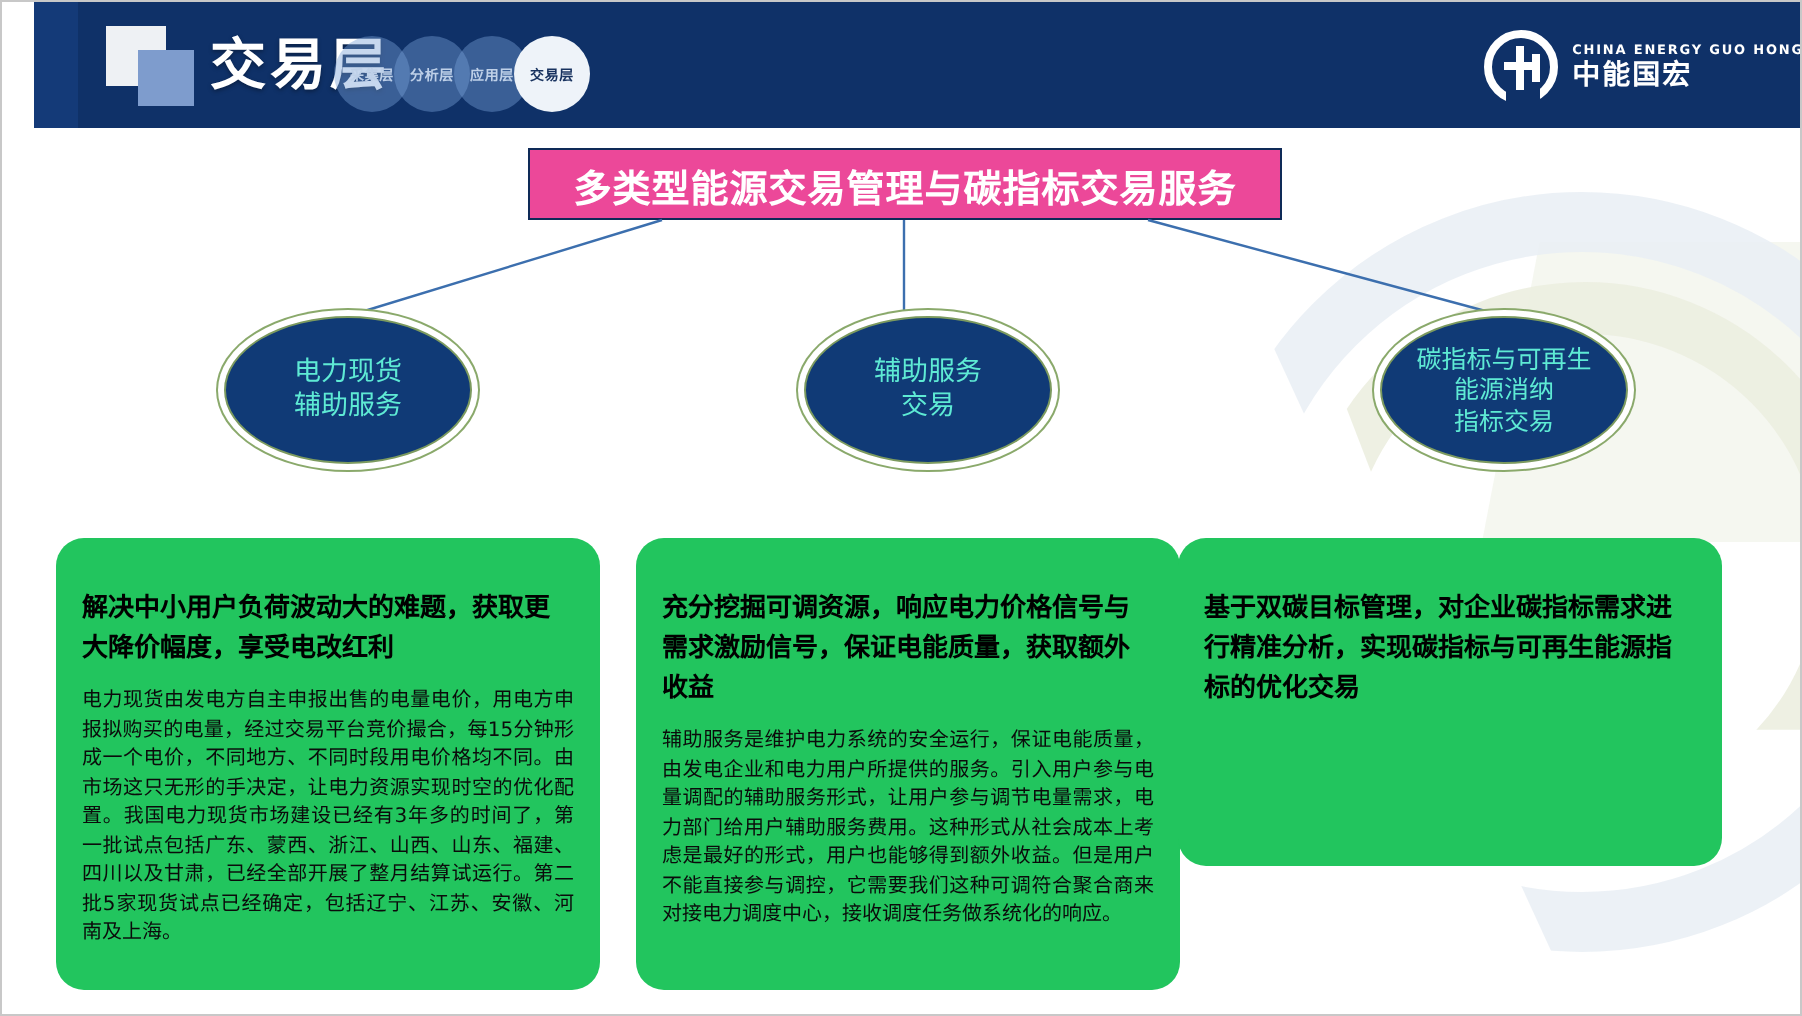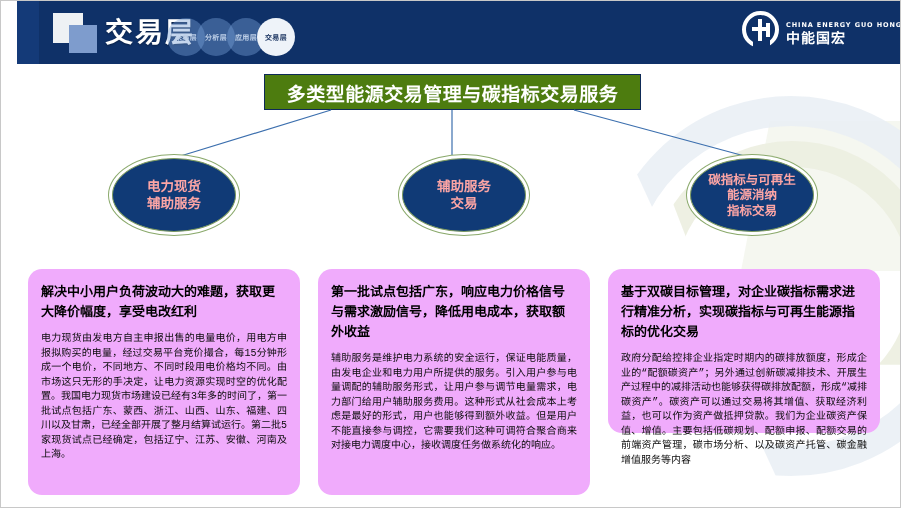--- a/index.html
+++ b/index.html
@@ -49,21 +49,21 @@
     color:#bed0e8;
     background:rgba(120,160,215,.42);
   }
   .lc-1{left:0;font-family:Liberation Serif, serif;}
   .lc-2{left:30px;text-align:right;}
   .lc-3{left:60px;font-family:Liberation Mono, monospace;}
   .lc-4{left:90px;background:#eef3f9;color:#18325f;}
 
   .brand{
     position:absolute;right:16px;top:10px;height:44px;
-    display:flex;gap:7px;
+    display:flex;align-items:center;gap:7px;
   }
   .brand-mark{
     width:37px;height:37px;position:relative;
   }
   .brand-mark .ring{
     position:absolute;left:0;top:0;width:37px;height:37px;border-radius:50%;
     border:4px solid #ffffff;box-sizing:border-box;
   }
   .brand-mark .gap{
     position:absolute;left:11px;top:26px;width:17px;height:11px;background:#0f3168;
@@ -101,61 +101,60 @@
     opacity:.9;
   }
   .wm-block{
     left:740px;top:120px;width:160px;height:150px;background:#f1f3ea;opacity:.7;
     clip-path:polygon(18% 0,100% 0,100% 100%,0 100%);
   }
 
   
   .banner{
     position:absolute;left:263px;top:73px;width:377px;height:36px;
-    background:#4d7c0f;
+    background:#ec4899;
     border:1px solid #0e2a57;
     display:flex;align-items:center;justify-content:center;
     box-sizing:border-box;
   }
   .banner span{
     color:#ffffff;font-size:19px;font-weight:bold;letter-spacing:.5px;
   }
 
   
   .connectors{position:absolute;left:0;top:0;width:901px;height:508px;}
 
   
   .node{
     position:absolute;border-radius:50%;
     background:#103a76;
     border:1px solid #7c9a5f;
     box-shadow:0 0 0 3px #ffffff, 0 0 0 4px #8aa96b;
     display:flex;align-items:center;justify-content:center;
     text-align:center;
-    color:#fca5a5;font-weight:bold;
+    color:#5eead4;font-weight:normal;
     box-sizing:border-box;
   }
   .node span{display:block;line-height:1.25;}
   .node-1{left:111px;top:157px;width:124px;height:74px;font-size:13.5px;}
   .node-2{left:401px;top:157px;width:124px;height:74px;font-size:13.5px;}
   .node-3{left:689px;top:157px;width:124px;height:74px;font-size:12.5px;}
 
   
   .card{
     position:absolute;width:272px;
-    background:#f0abfc;
+    background:#22c55e;
     border-radius:14px;
     box-sizing:border-box;
-    padding:8px 13px 12px 13px;
+    padding:20px 13px 12px 13px;
     color:#0a0a0a;
-    font-family:Liberation Mono, monospace;
   }
   .card-1{left:27px;top:268px;height:226px;}
   .card-2{left:317px;top:268px;height:226px;}
-  .card-3{left:607px;top:268px;height:164px;}
+  .card-3{left:588px;top:268px;height:164px;}
   .card-head{
     font-size:13px;font-weight:bold;line-height:1.55;
     margin:6px 0 9px 0;
     color:#000000;
   }
   .card-body{
     font-size:10px;line-height:1.45;text-align:justify;
     color:#0b0b0b;
   }
 </style>
@@ -228,22 +227,21 @@
       <span>指标交易</span>
     </div>
   </div>
 
   <div class="card card-1">
     <div class="card-head">解决中小用户负荷波动大的难题，获取更大降价幅度，享受电改红利</div>
     <div class="card-body">电力现货由发电方自主申报出售的电量电价，用电方申报拟购买的电量，经过交易平台竞价撮合，每15分钟形成一个电价，不同地方、不同时段用电价格均不同。由市场这只无形的手决定，让电力资源实现时空的优化配置。我国电力现货市场建设已经有3年多的时间了，第一批试点包括广东、蒙西、浙江、山西、山东、福建、四川以及甘肃，已经全部开展了整月结算试运行。第二批5家现货试点已经确定，包括辽宁、江苏、安徽、河南及上海。</div>
   </div>
 
   <div class="card card-2">
-    <div class="card-head">第一批试点包括广东，响应电力价格信号与需求激励信号，降低用电成本，获取额外收益</div>
+    <div class="card-head">充分挖掘可调资源，响应电力价格信号与需求激励信号，保证电能质量，获取额外收益</div>
     <div class="card-body">辅助服务是维护电力系统的安全运行，保证电能质量，由发电企业和电力用户所提供的服务。引入用户参与电量调配的辅助服务形式，让用户参与调节电量需求，电力部门给用户辅助服务费用。这种形式从社会成本上考虑是最好的形式，用户也能够得到额外收益。但是用户不能直接参与调控，它需要我们这种可调符合聚合商来对接电力调度中心，接收调度任务做系统化的响应。</div>
   </div>
 
   <div class="card card-3">
     <div class="card-head">基于双碳目标管理，对企业碳指标需求进行精准分析，实现碳指标与可再生能源指标的优化交易</div>
-    <div class="card-body">政府分配给控排企业指定时期内的碳排放额度，形成企业的“配额碳资产”；另外通过创新碳减排技术、开展生产过程中的减排活动也能够获得碳排放配额，形成“减排碳资产”。碳资产可以通过交易将其增值、获取经济利益，也可以作为资产做抵押贷款。我们为企业碳资产保值、增值。主要包括低碳规划、配额申报、配额交易的前端资产管理，碳市场分析、以及碳资产托管、碳金融增值服务等内容</div>
   </div>
 
 </div>
 
 </body></html>

